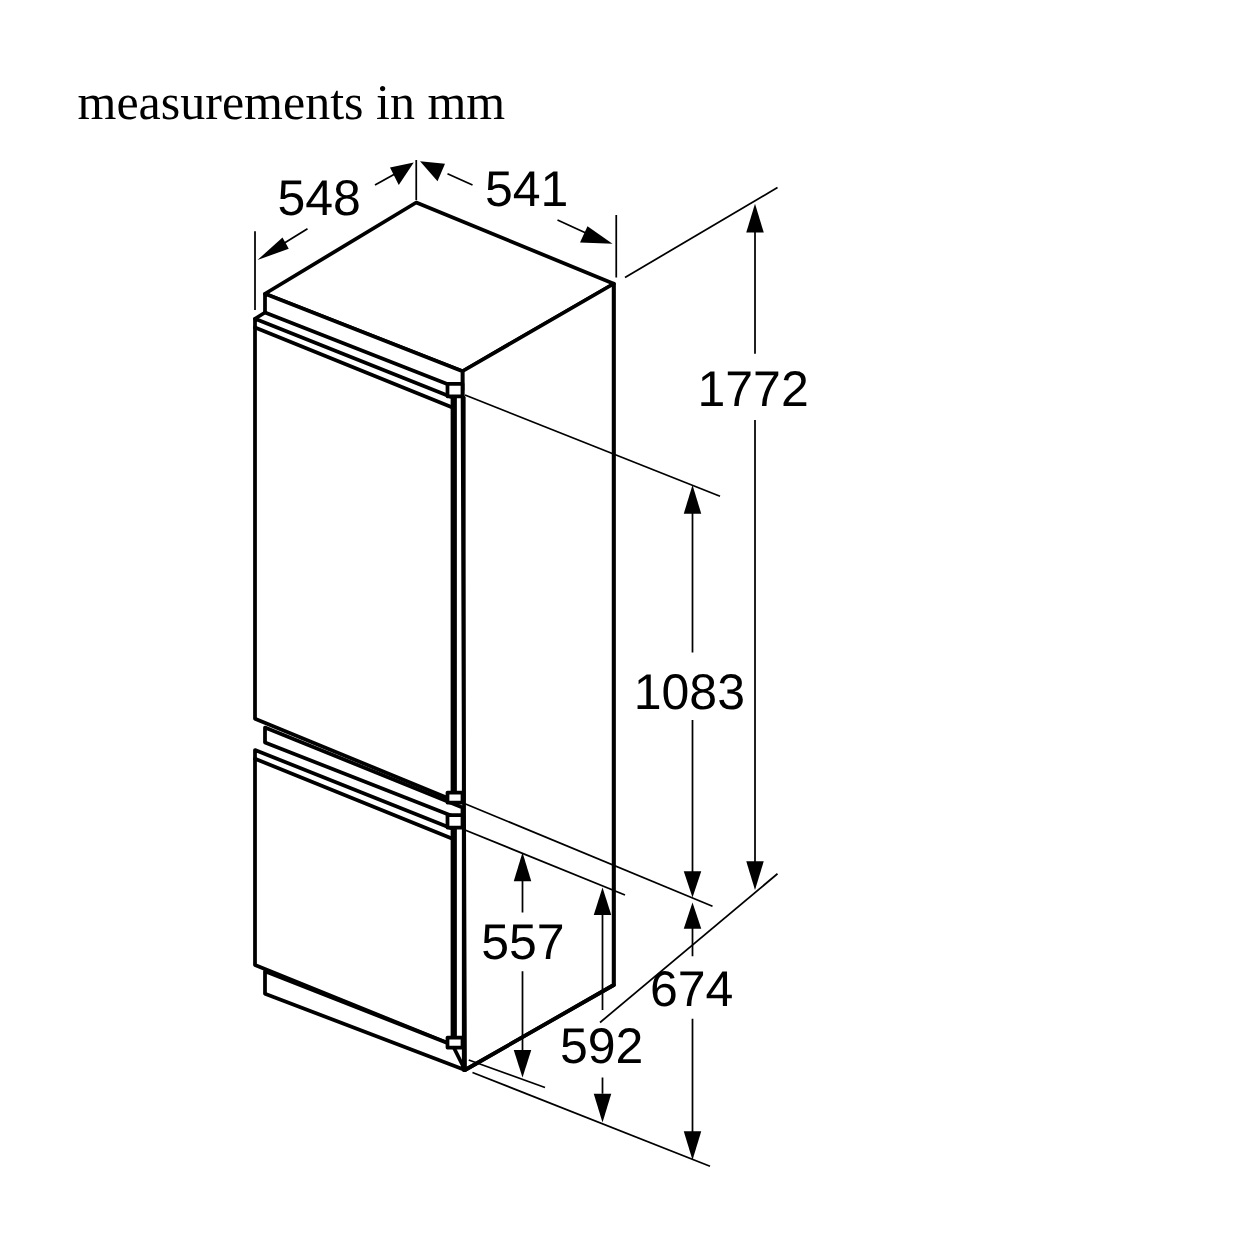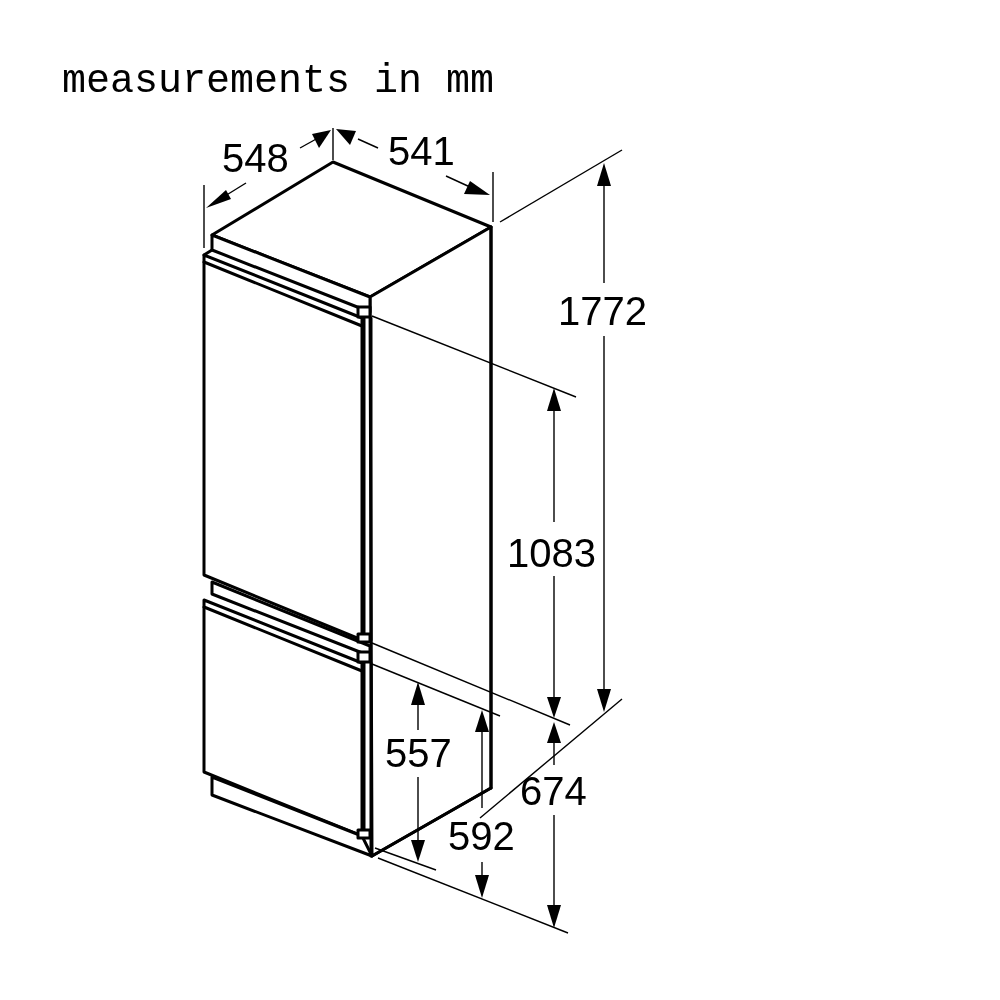--- a/index.html
+++ b/index.html
@@ -1,20 +1,20 @@
 <!DOCTYPE html>
 <html><head>
   <meta charset="utf-8">
   <style>
     html, body { margin: 0; padding: 0; background: #ffffff; }
     body { width: 1000px; height: 1000px; position: relative; overflow: hidden; }
     #diagram { position: absolute; left: 0; top: 0; width: 1000px; height: 1000px; }
     .title {
       position: absolute; left: 62px; top: 58px;
-      font-family: Liberation Mono, monospace;
+      font-family: Liberation Serif, serif;
       font-size: 40px; color: #000; line-height: 48px;
     }
     .dim {
       font-family: "Liberation Sans", sans-serif;
       font-size: 40px; fill: #000;
     }
     .thick { stroke: #000; stroke-width: 3; fill: none; stroke-linejoin: round; stroke-linecap: round; }
     .thin { stroke: #000; stroke-width: 1.4; fill: none; }
     .face { fill: #ffffff; stroke: #000; stroke-width: 3; stroke-linejoin: round; }
     .arrow { fill: #000; stroke: none; }

